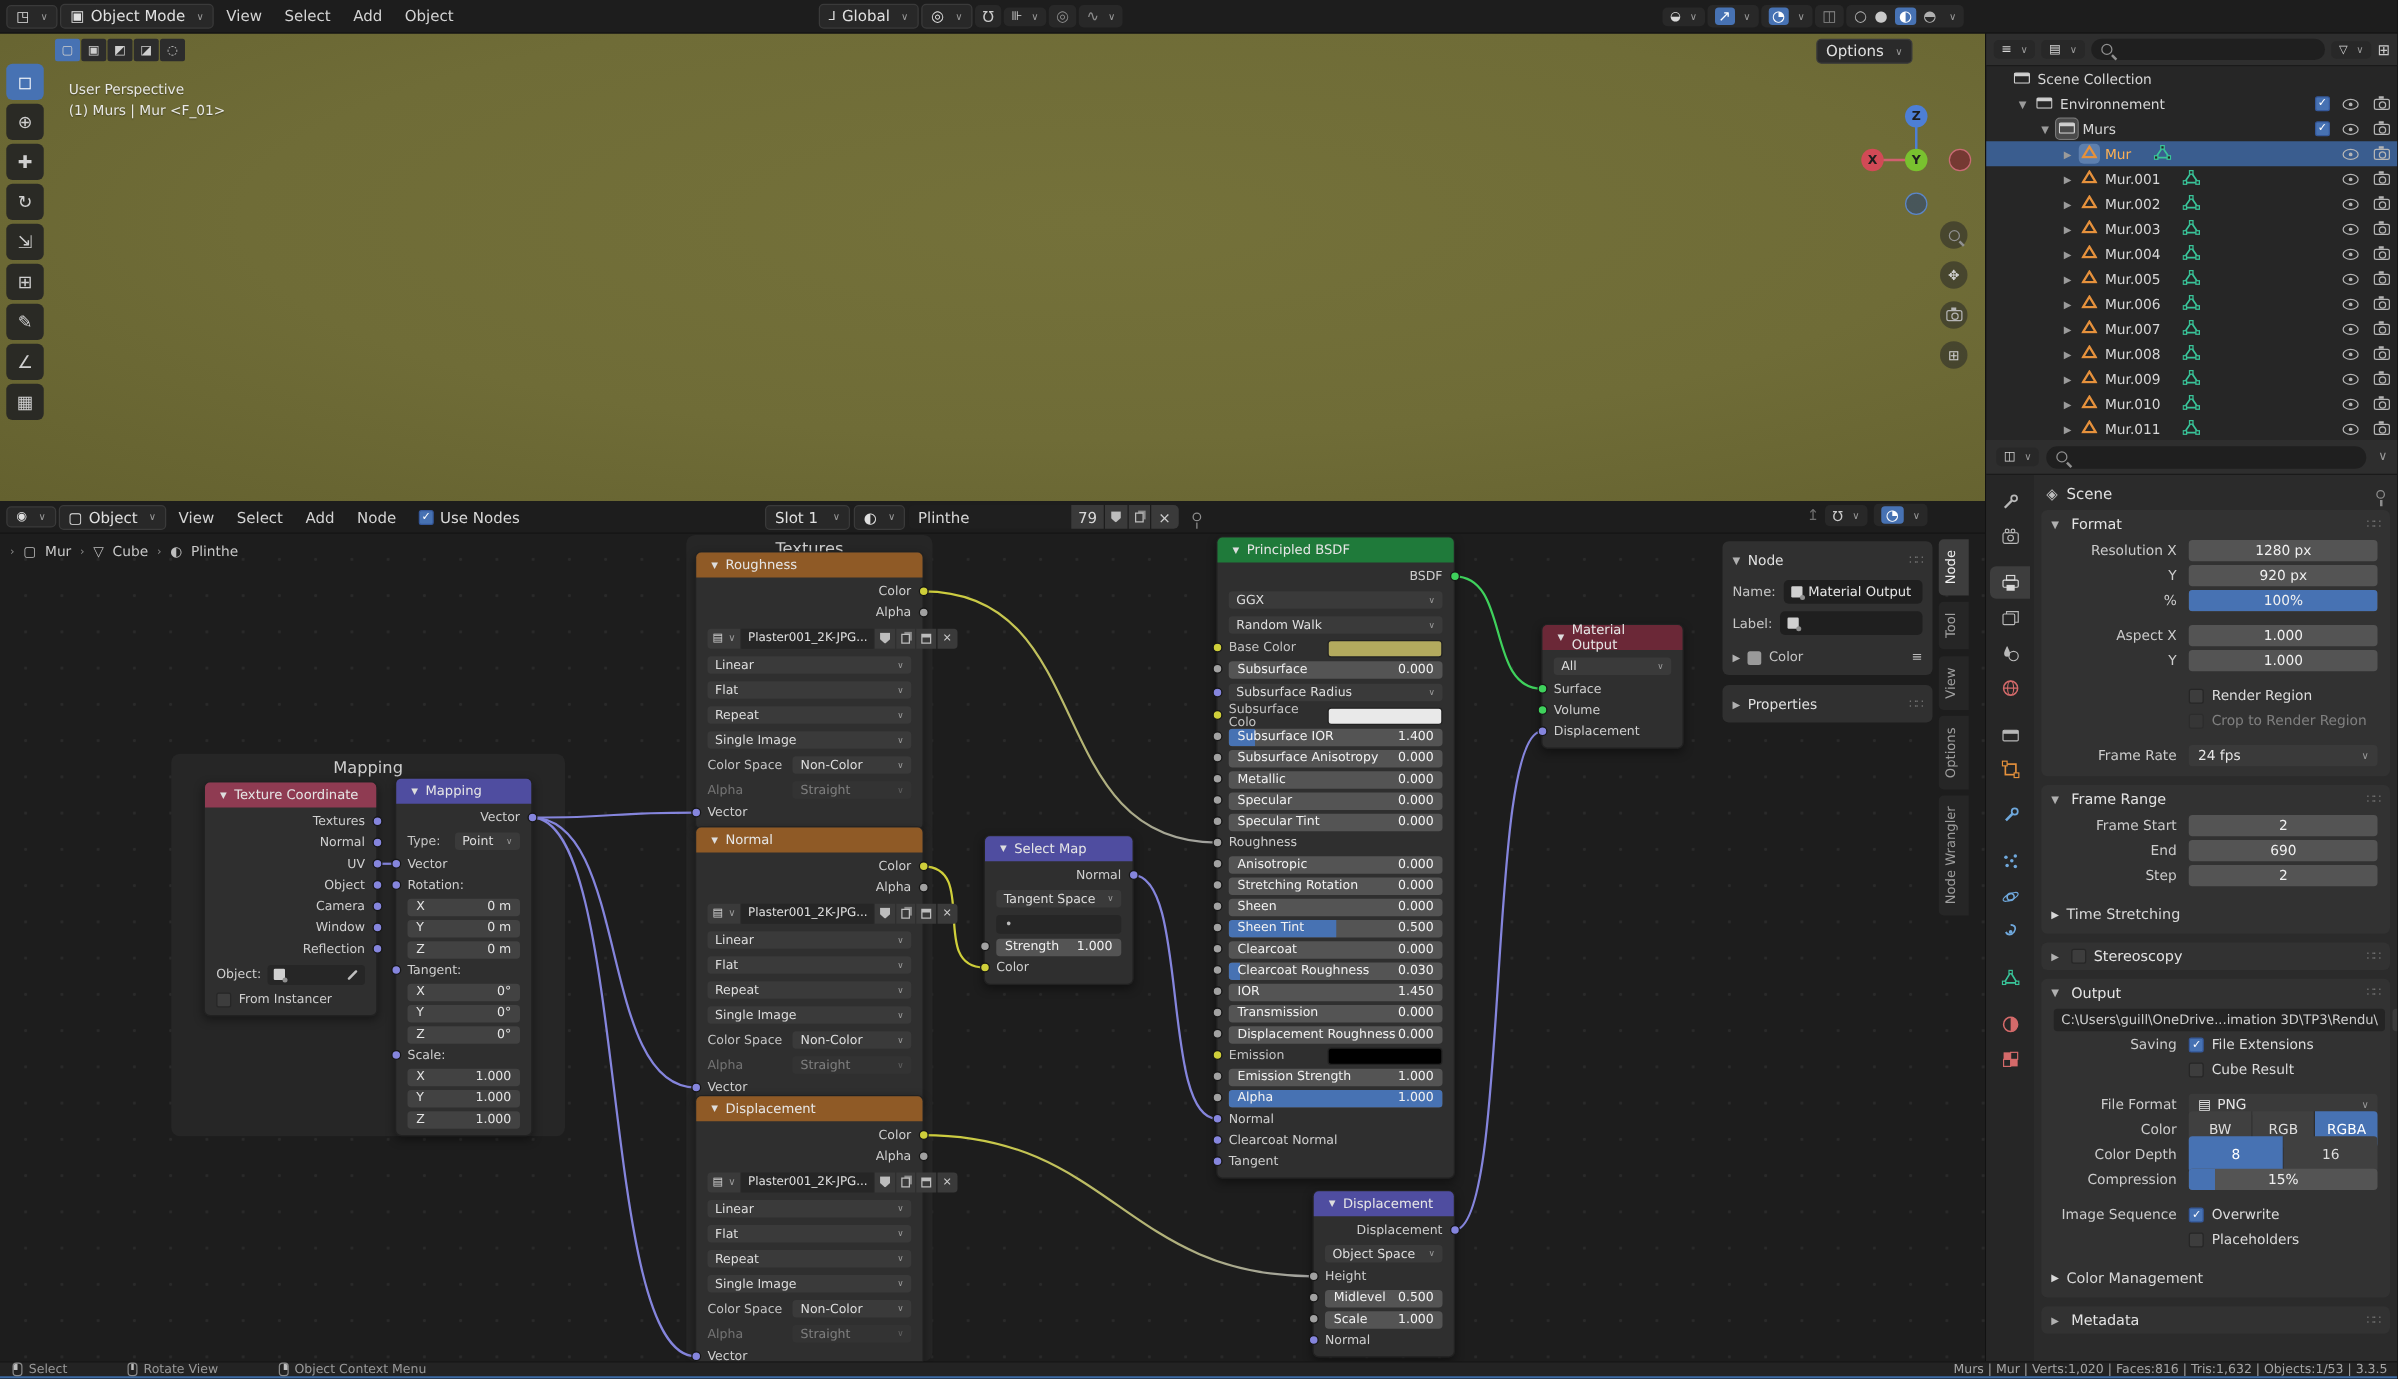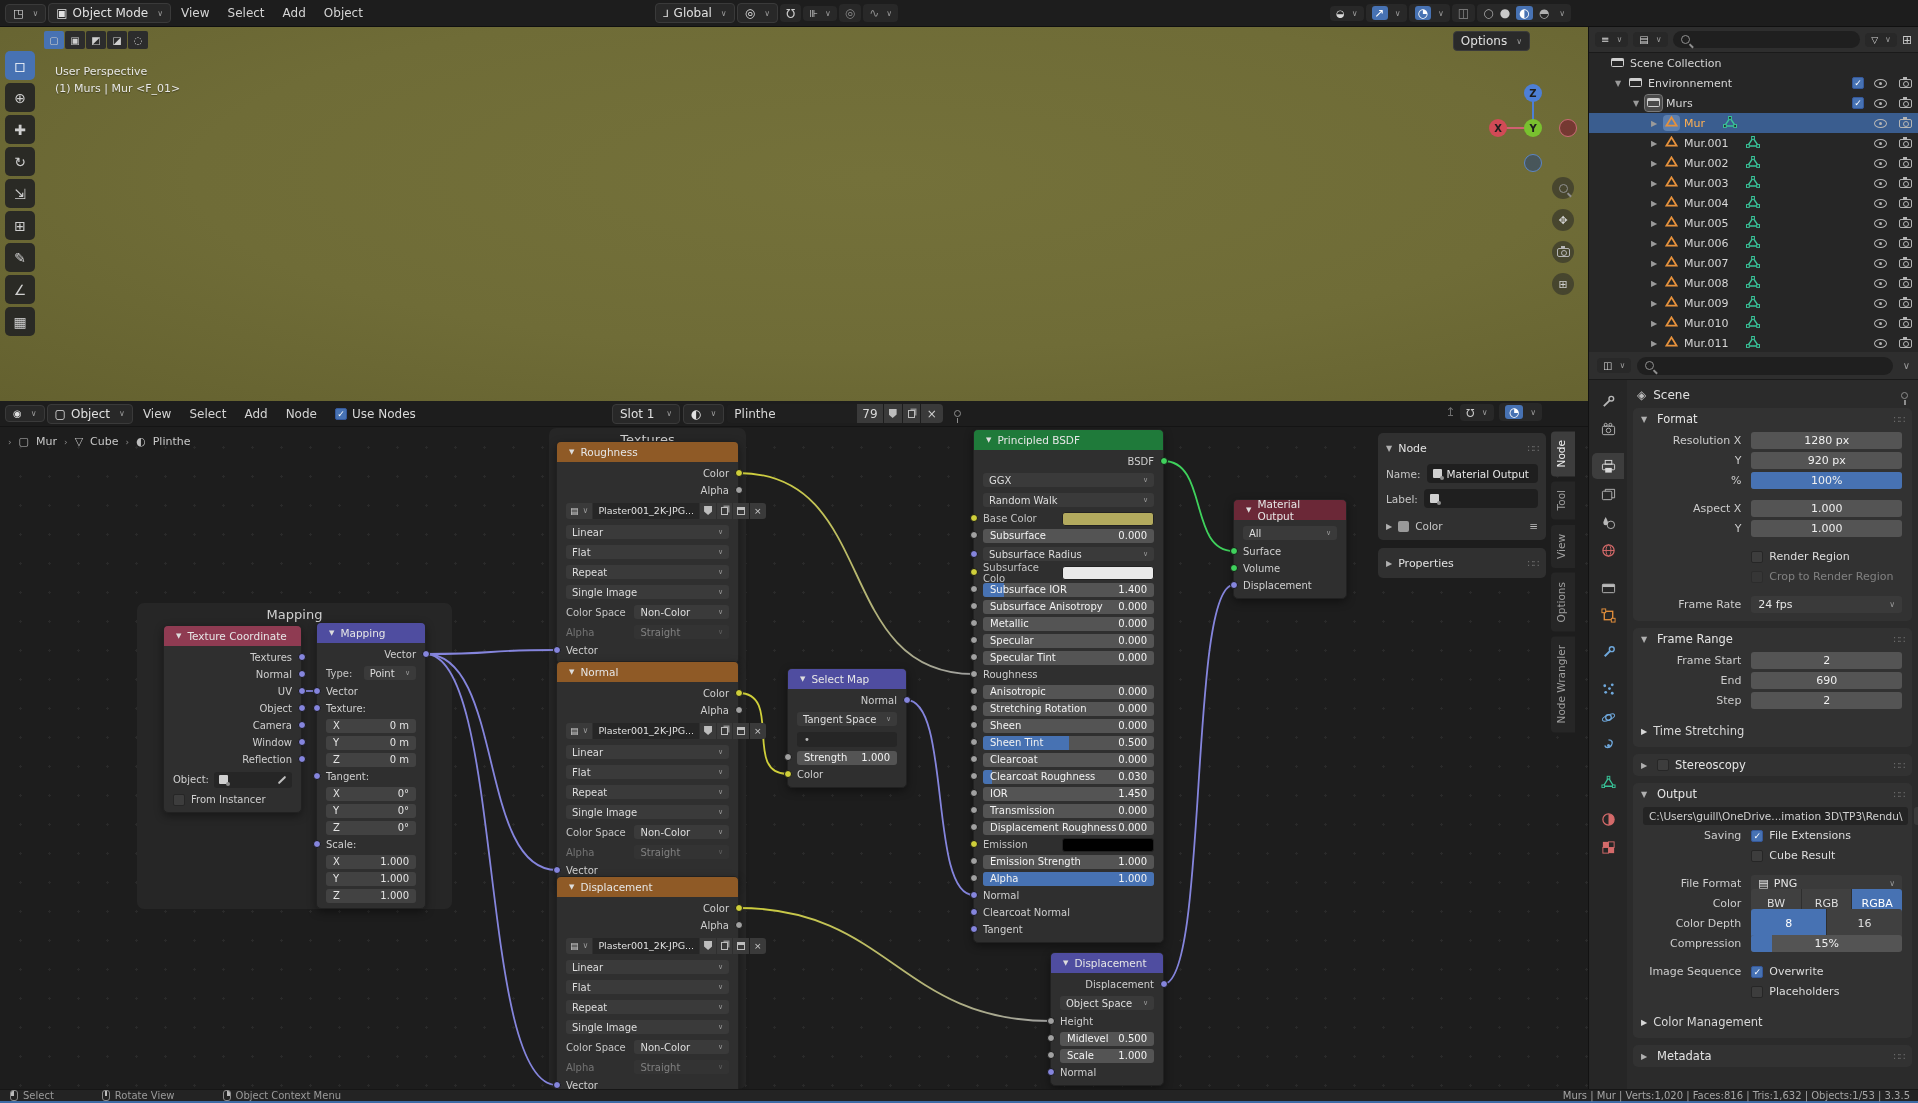--- a/index.html
+++ b/index.html
@@ -438,21 +438,21 @@
                   <span>Point</span>
                   <span class="chev">∨</span>
                 </div>
               </div>
               <div class="nrow">
                 <span class="sock left" style="background: rgb(133, 133, 221);"></span>
                 <span class="rlabel">Vector</span>
               </div>
               <div class="nrow">
                 <span class="sock left" style="background: rgb(133, 133, 221);"></span>
-                <span class="rlabel">Texture:</span>
+                <span class="rlabel">Rotation:</span>
               </div>
               <div class="nrow">
                 <div class="vecbox">
                   <span>X</span>
                   <span>0 m</span>
                 </div>
               </div>
               <div class="nrow">
                 <div class="vecbox">
                   <span>Y</span>

